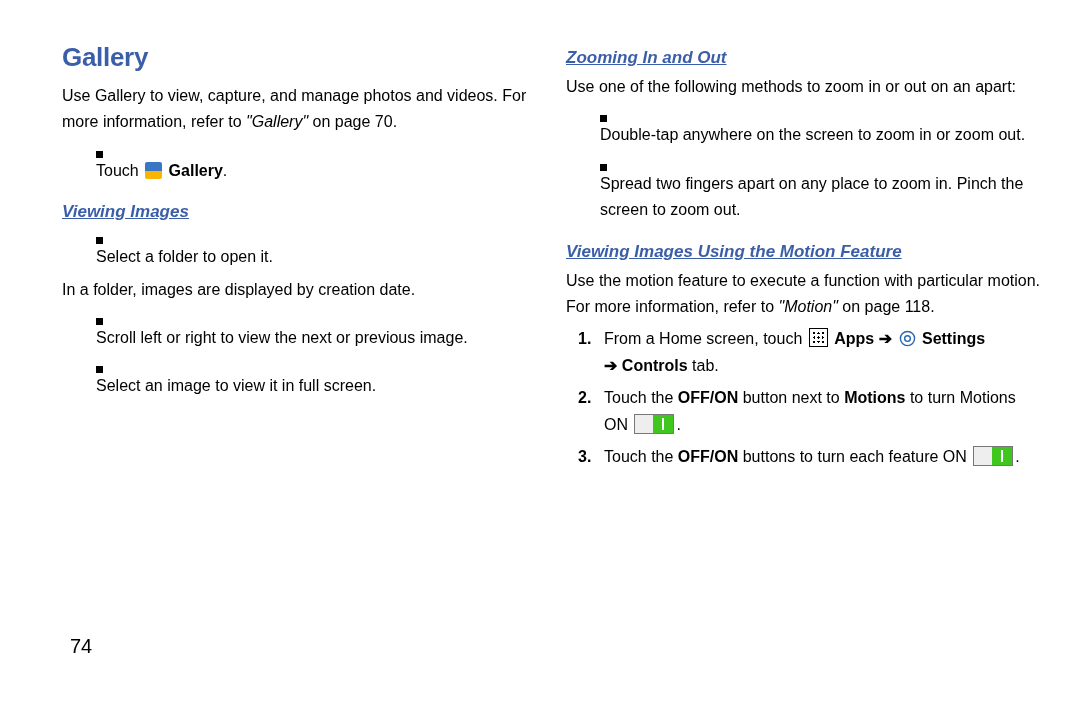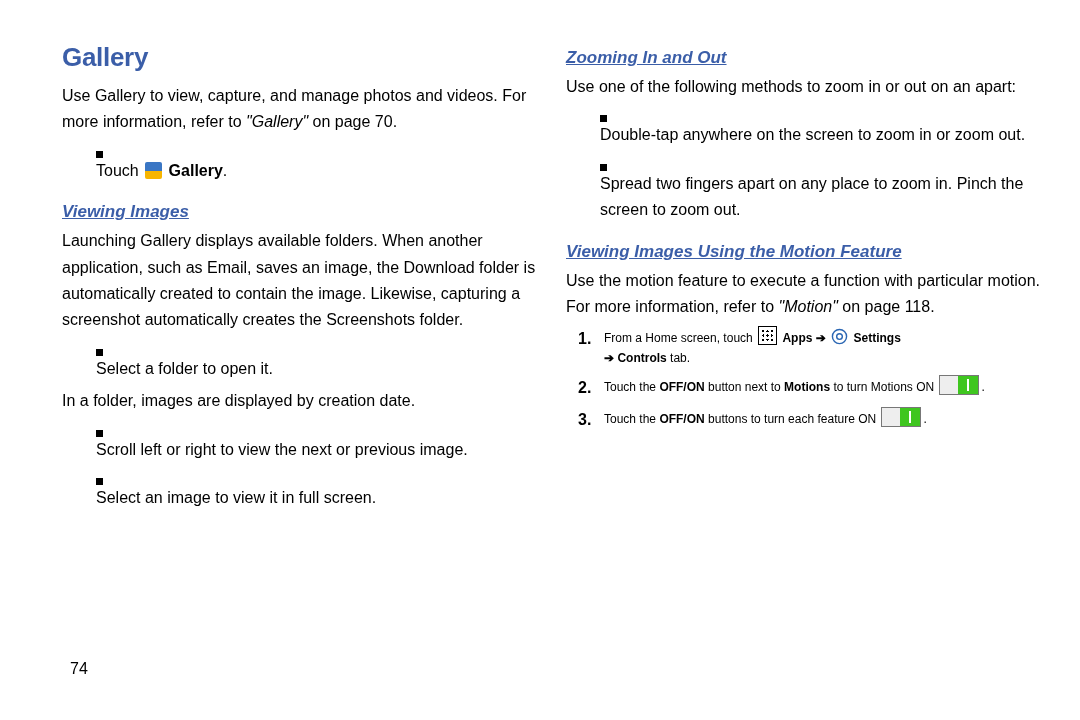--- a/index.html
+++ b/index.html
@@ -69,30 +69,30 @@
     margin: 6px 0 6px 12px;
   }
   .num {
     font-weight: bold;
     width: 26px;
     flex-shrink: 0;
     font-size: 16px;
     line-height: 1.65;
   }
   .num-text {
-    font-size: 12px;
+    font-size: 16px;
     line-height: 1.65;
   }
   .bold { font-weight: bold; }
   .italic { font-style: italic; }
   .page-no {
     position: absolute;
     left: 70px;
-    bottom: 30px;
-    font-size: 16px;
+    bottom: 50px;
+    font-size: 20px;
   }
   
   .ico-gallery {
     display: inline-block;
     width: 17px;
     height: 17px;
     background: linear-gradient(180deg, #3a76c4 0%, #3a76c4 55%, #f7b500 55%, #f7b500 100%);
     border-radius: 2px;
     vertical-align: -3px;
     margin: 0 2px;
@@ -172,21 +172,20 @@
       <div class="bullet-row">
         <div class="bullet-sq"></div>
         <div class="bullet-text">
           <span>Touch </span><span class="ico-gallery"></span>
           <span class="bold">Gallery</span><span>.</span>
         </div>
       </div>
 
       <h2 class="sub-title">Viewing Images</h2>
 
-      <p class="body">Launching Gallery displays available folders. When another application, such as Email, saves an image, the Download folder is automatically created to contain the image. Likewise, capturing a screenshot automatically creates the Screenshots folder.</p>
 
       <div class="bullet-row">
         <div class="bullet-sq"></div>
         <div class="bullet-text">Select a folder to open it.</div>
       </div>
 
       <p class="body">In a folder, images are displayed by creation date.</p>
 
       <div class="bullet-row">
         <div class="bullet-sq"></div>

